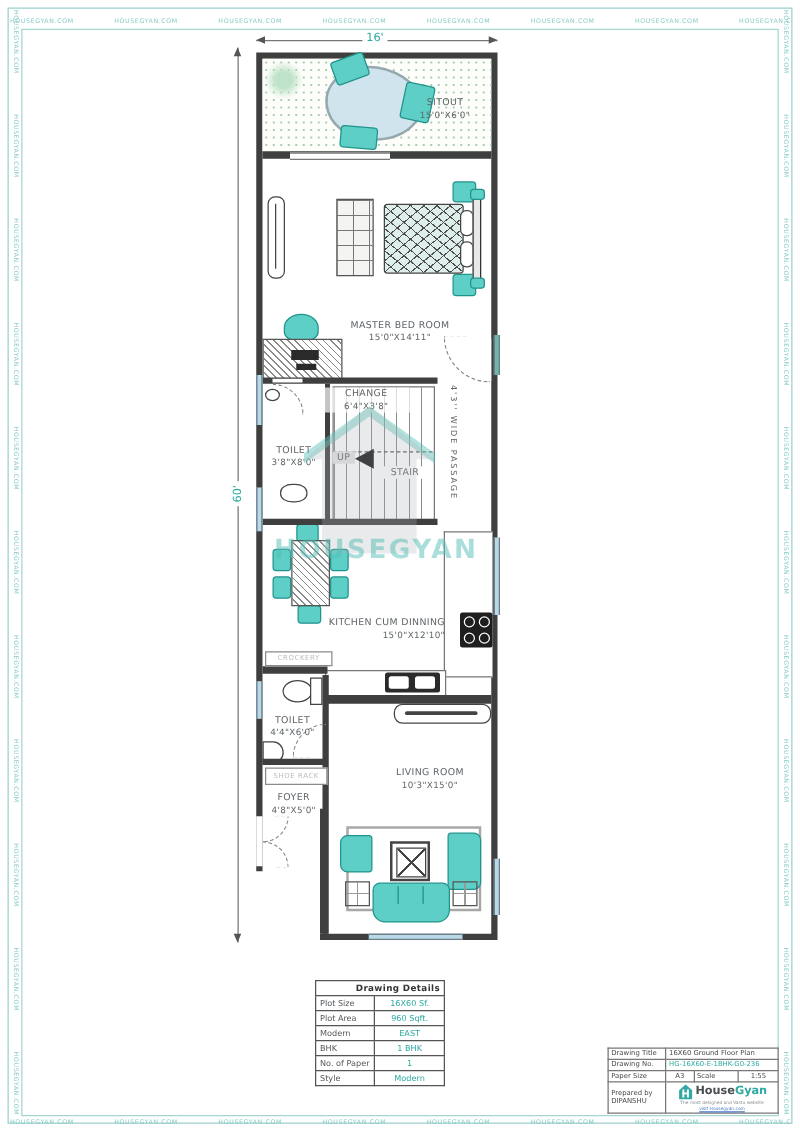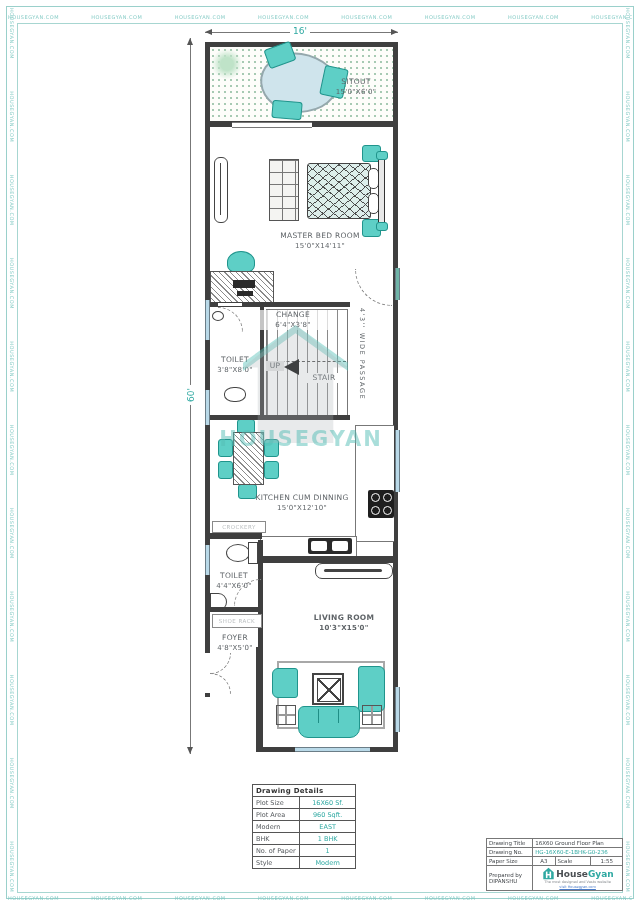--- a/index.html
+++ b/index.html
@@ -48,21 +48,21 @@
   
   #wm-house{position:absolute;left:243px;top:325px;width:105px;height:118px;opacity:.28;z-index:9;
             background:#aeb4b6;clip-path:polygon(50% 0,100% 36%,86% 36%,86% 100%,14% 100%,14% 36%,0 36%);}
   #wm-roof{position:absolute;left:243px;top:325px;width:105px;height:46px;opacity:.45;z-index:9;
            background:#57c0b8;clip-path:polygon(50% 0,100% 82%,100% 100%,50% 18%,0 100%,0 82%);}
   #wm-text{position:absolute;left:212px;top:427px;width:178px;text-align:center;font-size:21px;font-weight:bold;
            letter-spacing:2px;color:#56beb6;opacity:.5;z-index:10;}
   
   #details{position:absolute;left:252px;top:784px;width:104px;border-collapse:collapse;background:#fff;z-index:6;}
   #details td,#details th{border:1px solid #555;font-size:6.5px;padding:1.5px 3px;}
-  #details th{font-size:7px;color:#333;text-align:left;letter-spacing:.3px;}
+  #details th{font-size:7px;color:#333;text-align:right;letter-spacing:.3px;}
   #details .lab{color:#55595d;width:46%;}
   #details .val{color:#2fa9a2;text-align:center;}
   
   #tblock{position:absolute;left:486px;top:838px;width:137px;border-collapse:collapse;background:#fff;z-index:6;}
   #tblock td{border:1px solid #777;font-size:5.5px;color:#44484c;padding:1px 2px;white-space:nowrap;}
   #tblock .tv{color:#2fa9a2;}
   .logo-cell{text-align:center;}
   .brand{font-size:9px;font-weight:bold;color:#4a4e52;vertical-align:middle;}
   .brand .g{color:#2fa9a2;font-weight:bold;}
   .tagline{font-size:3.5px;color:#8a8e92;line-height:1.3;}
@@ -126,21 +126,21 @@
     <div class="fixture" style="left:158px;top:121px;width:9px;height:19px;border-radius:5px;"></div>
     <div class="fixture" style="left:158px;top:146px;width:9px;height:19px;border-radius:5px;"></div>
     <div class="abs" style="left:168px;top:110px;width:5px;height:66px;border:1px solid #333;background:#e8e8e8;z-index:2;"></div>
     <div class="teal" style="left:166px;top:104px;width:10px;height:7px;"></div>
     <div class="teal" style="left:166px;top:175px;width:10px;height:7px;"></div>
     <div class="teal" style="left:17px;top:204px;width:26px;height:20px;border-radius:50% 50% 35% 35%;"></div>
     <div class="hatch" style="left:0;top:224px;width:62px;height:31px;">
       <div class="abs" style="left:22px;top:8px;width:22px;height:8px;background:#2a2a2a;"></div>
       <div class="abs" style="left:26px;top:19px;width:16px;height:5px;background:#2a2a2a;"></div>
     </div>
-    <div class="rlabel" style="left:55px;top:184px;width:110px;">
+    <div class="rlabel" style="left:55px;top:208px;width:110px;">
       <span>MASTER BED ROOM</span><br>
       <span class="sz">15'0"X14'11"</span>
     </div>
 
     <div class="gap" style="left:179px;top:224px;width:4px;height:34px;"></div>
     <div class="arc" style="left:145px;top:222px;width:36px;height:36px;border-left:1px dashed #888;border-bottom:1px dashed #888;border-radius:0 0 0 100%;"></div>
 
     <div class="wall" style="left:0;top:255px;width:140px;height:5px;"></div>
     <div class="gap" style="left:8px;top:256px;width:24px;height:3px;"></div>
     <div class="arc" style="left:8px;top:260px;width:24px;height:24px;border-right:1px dashed #888;border-top:1px dashed #888;border-radius:0 100% 0 0;"></div>
@@ -169,21 +169,21 @@
     </div>
     <div class="wall" style="left:0;top:368px;width:140px;height:5px;"></div>
 
     <div class="teal" style="left:27px;top:372px;width:16px;height:13px;"></div>
     <div class="teal" style="left:8px;top:392px;width:13px;height:16px;"></div>
     <div class="teal" style="left:8px;top:414px;width:13px;height:16px;"></div>
     <div class="teal" style="left:54px;top:392px;width:13px;height:16px;"></div>
     <div class="teal" style="left:54px;top:414px;width:13px;height:16px;"></div>
     <div class="teal" style="left:28px;top:437px;width:17px;height:13px;"></div>
     <div class="hatch" style="left:23px;top:385px;width:29px;height:51px;"></div>
-    <div class="rlabel" style="left:38px;top:446px;width:108px;">
+    <div class="rlabel" style="left:38px;top:446px;width:108px;text-align:right;">
       <span>KITCHEN CUM DINNING</span><br>
       <span class="sz">15'0"X12'10"</span>
     </div>
     <div class="abs" style="left:145px;top:378px;width:38px;height:115px;background:#fff;border:1px solid #777;border-right:none;z-index:1;"></div>
     <div class="abs" style="left:158px;top:443px;width:26px;height:28px;background:#1e1e1e;border-radius:2px;z-index:2;">
       <div class="abs" style="left:3px;top:3px;width:7px;height:7px;border:1.5px solid #fff;border-radius:50%;"></div>
       <div class="abs" style="left:15px;top:3px;width:7px;height:7px;border:1.5px solid #fff;border-radius:50%;"></div>
       <div class="abs" style="left:3px;top:16px;width:7px;height:7px;border:1.5px solid #fff;border-radius:50%;"></div>
       <div class="abs" style="left:15px;top:16px;width:7px;height:7px;border:1.5px solid #fff;border-radius:50%;"></div>
     </div>
@@ -219,21 +219,21 @@
     <div class="gap" style="left:-5px;top:606px;width:5px;height:40px;"></div>
     <div class="arc" style="left:0;top:606px;width:20px;height:20px;border-right:1px dashed #888;border-bottom:1px dashed #888;border-radius:0 0 100% 0;"></div>
     <div class="arc" style="left:0;top:626px;width:20px;height:20px;border-right:1px dashed #888;border-top:1px dashed #888;border-radius:0 100% 0 0;"></div>
 
     <div class="abs" style="left:-6px;top:650px;width:52px;height:60px;background:#fff;z-index:4;"></div>
     <div class="wall" style="left:46px;top:600px;width:6px;height:100px;z-index:5;"></div>
 
     <div class="fixture" style="left:105px;top:516px;width:76px;height:14px;border-radius:7px;">
       <div class="abs" style="left:8px;top:5px;width:58px;height:3px;background:#444;border-radius:2px;"></div>
     </div>
-    <div class="rlabel" style="left:80px;top:566px;width:108px;font-weight:bold;">
+    <div class="rlabel" style="left:80px;top:566px;width:108px;">
       <span>LIVING ROOM</span><br>
       <span class="sz">10'3"X15'0"</span>
     </div>
     <div class="abs" style="left:67px;top:614px;width:104px;height:64px;border:2px solid #a8a8a8;z-index:1;"></div>
     <div class="teal" style="left:62px;top:621px;width:24px;height:28px;border-radius:6px 3px 3px 6px;"></div>
     <div class="teal" style="left:148px;top:619px;width:25px;height:44px;border-radius:3px 6px 6px 3px;"></div>
     <div class="teal" style="left:88px;top:659px;width:60px;height:30px;border-radius:6px 6px 10px 10px;">
       <div class="abs" style="left:19px;top:2px;width:1px;height:14px;background:#1f8e86;"></div>
       <div class="abs" style="left:39px;top:2px;width:1px;height:14px;background:#1f8e86;"></div>
     </div>

